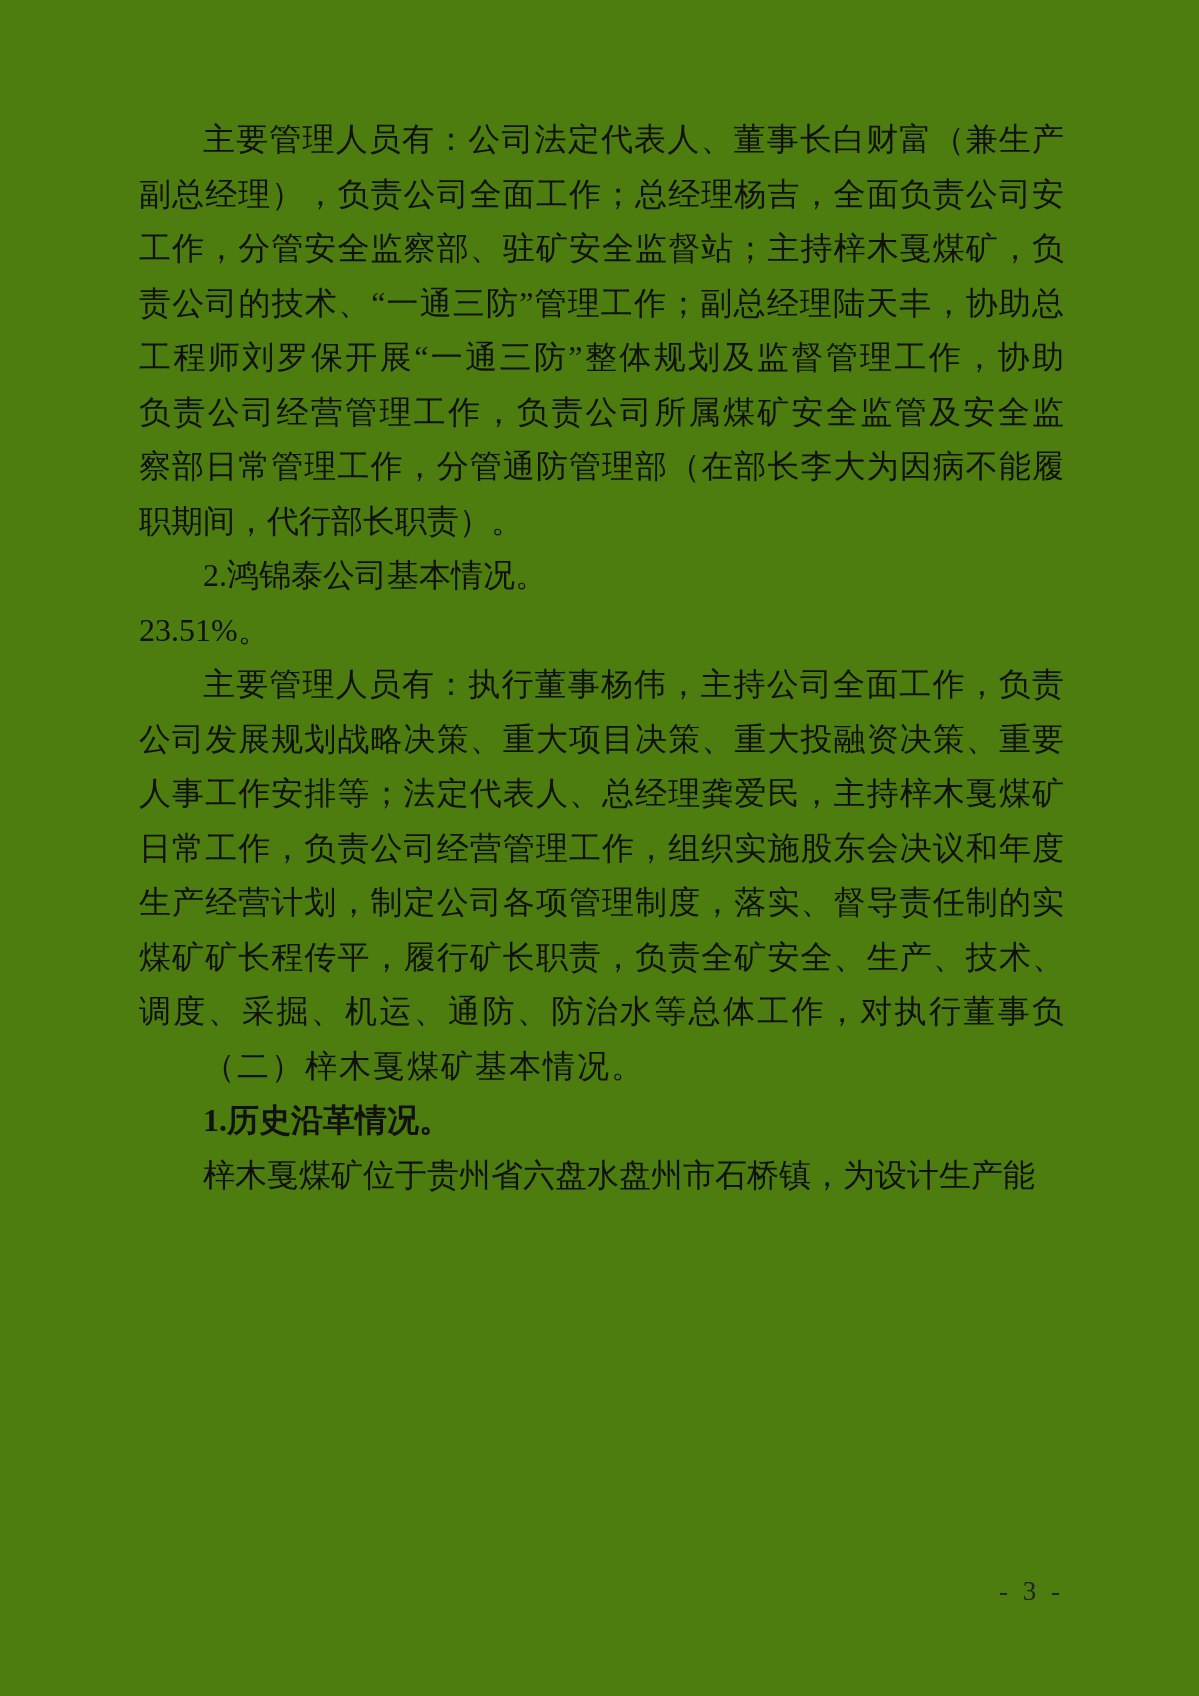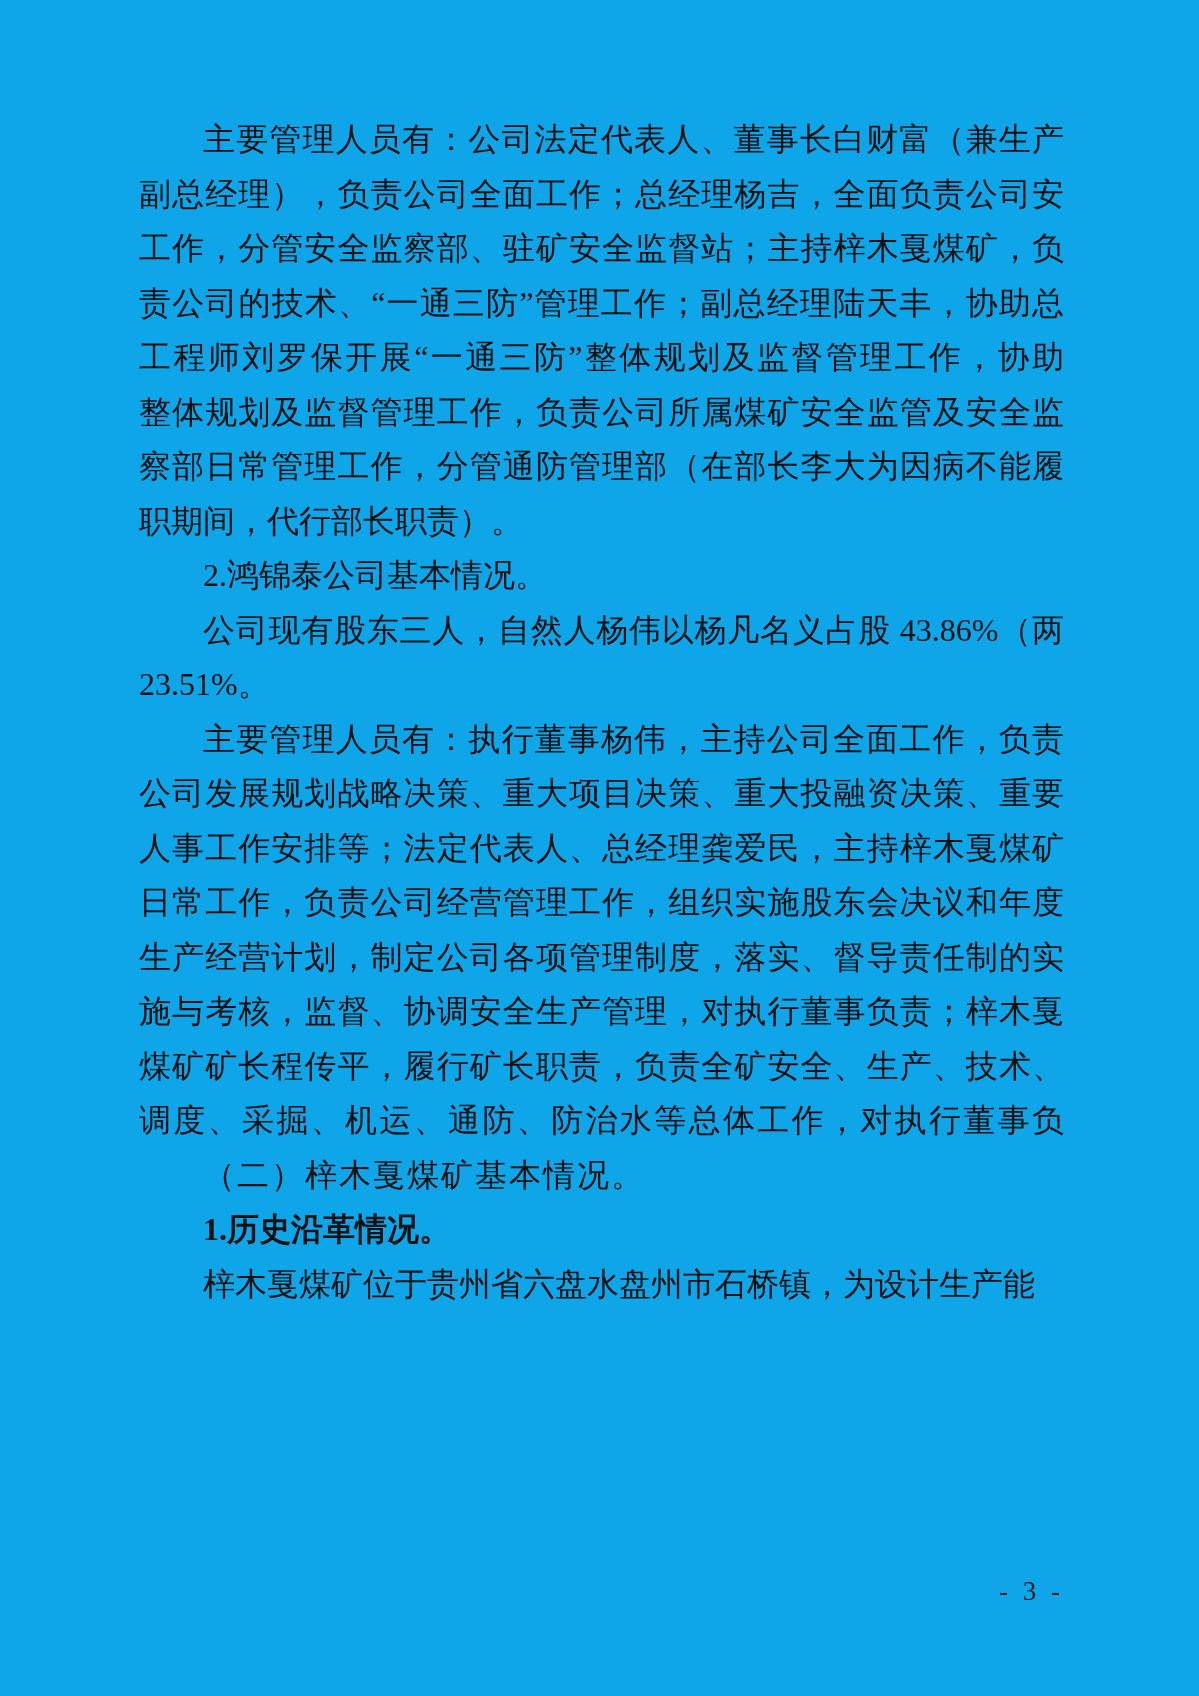--- a/index.html
+++ b/index.html
@@ -5,21 +5,21 @@
   html, body {
     margin: 0;
     padding: 0;
     background: #888;
   }
   .page {
     position: relative;
     width: 1199px;
     height: 1696px;
     margin: 0 auto;
-    background: #0ea5e9;
+    background: #4d7c0f;
     font-family: "Liberation Serif", "DejaVu Serif", serif;
     color: #111111;
     overflow: hidden;
   }
   .doc-body {
     position: absolute;
     left: 139px;
     top: 112px;
     width: 925px;
   }
@@ -53,38 +53,36 @@
 <body>
 
 <div class="page">
   <div class="doc-body">
       <div class="paragraph body">
         <div class="line indent">主要管理人员有：公司法定代表人、董事长白财富（兼生产</div>
         <div class="line">副总经理），负责公司全面工作；总经理杨吉，全面负责公司安全</div>
         <div class="line">工作，分管安全监察部、驻矿安全监督站；主持梓木戛煤矿，负</div>
         <div class="line">责公司的技术、“一通三防”管理工作；副总经理陆天丰，协助总</div>
         <div class="line">工程师刘罗保开展“一通三防”整体规划及监督管理工作，协助</div>
-        <div class="line">整体规划及监督管理工作，负责公司所属煤矿安全监管及安全监</div>
+        <div class="line">负责公司经营管理工作，负责公司所属煤矿安全监管及安全监</div>
         <div class="line">察部日常管理工作，分管通防管理部（在部长李大为因病不能履</div>
         <div class="line last">职期间，代行部长职责）。</div>
       </div>
       <div class="paragraph body">
         <div class="line indent last">2.鸿锦泰公司基本情况。</div>
       </div>
       <div class="paragraph body">
-        <div class="line indent">公司现有股东三人，自然人杨伟以杨凡名义占股 43.86%（两</div>
         <div class="line last">23.51%。</div>
       </div>
       <div class="paragraph body">
         <div class="line indent">主要管理人员有：执行董事杨伟，主持公司全面工作，负责</div>
         <div class="line">公司发展规划战略决策、重大项目决策、重大投融资决策、重要</div>
         <div class="line">人事工作安排等；法定代表人、总经理龚爱民，主持梓木戛煤矿</div>
         <div class="line">日常工作，负责公司经营管理工作，组织实施股东会决议和年度</div>
         <div class="line">生产经营计划，制定公司各项管理制度，落实、督导责任制的实</div>
-        <div class="line">施与考核，监督、协调安全生产管理，对执行董事负责；梓木戛</div>
         <div class="line">煤矿矿长程传平，履行矿长职责，负责全矿安全、生产、技术、</div>
         <div class="line">调度、采掘、机运、通防、防治水等总体工作，对执行董事负责；</div>
       </div>
       <div class="paragraph heading-kaiti">
         <div class="line indent last">（二）梓木戛煤矿基本情况。</div>
       </div>
       <div class="paragraph heading-bold">
         <div class="line indent last">1.历史沿革情况。</div>
       </div>
       <div class="paragraph body">

